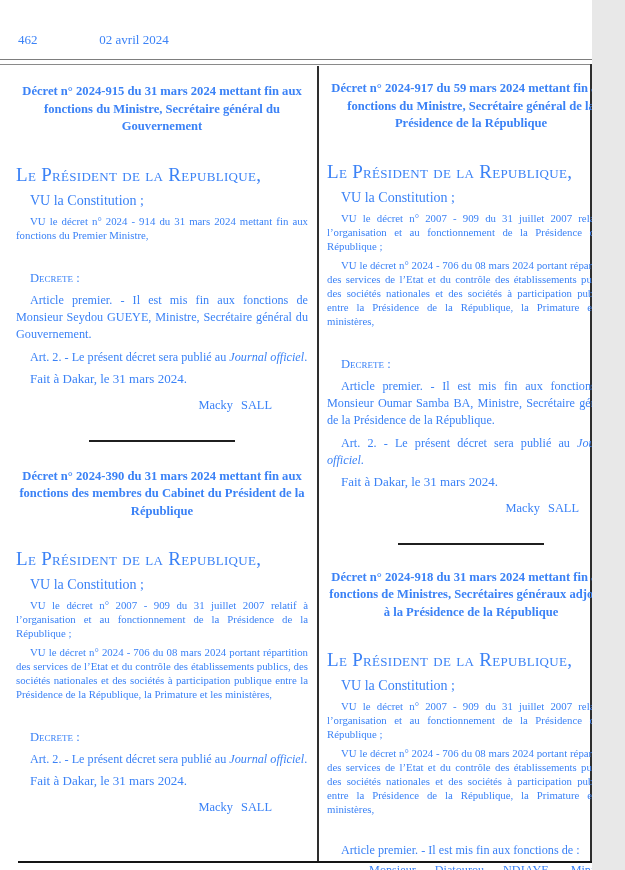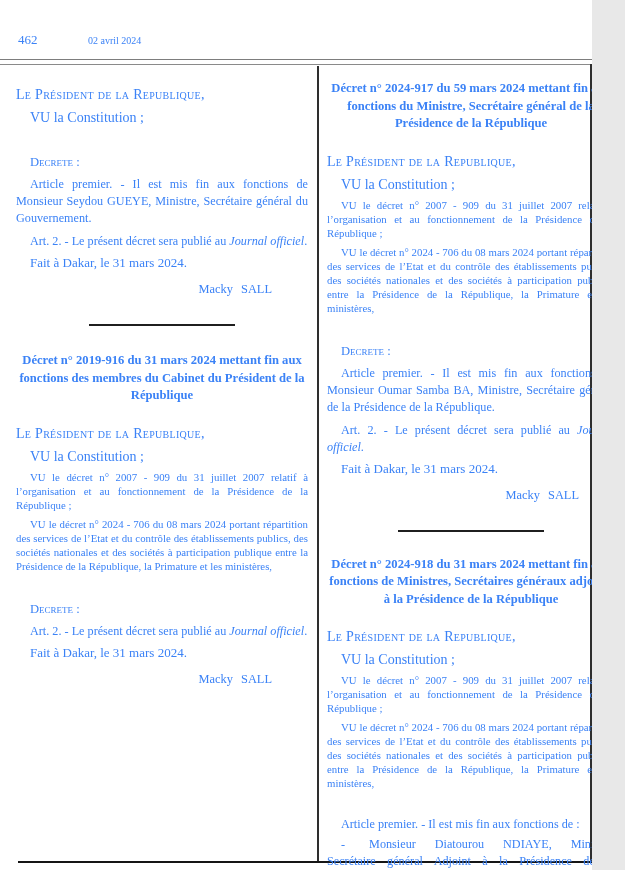--- a/index.html
+++ b/index.html
@@ -12,21 +12,21 @@
     overflow:hidden;
   }
   
   .hdr{
     position:absolute;top:32px;left:18px;right:16px;
     display:flex;align-items:baseline;
     font-size:13.5px;
   }
   .hdr .pnum{width:70px;text-align:left;font-size:13px;}
   .hdr .jtitle{flex:1;text-align:center;letter-spacing:-0.2px;font-size:13.5px;}
-  .hdr .jdate{width:92px;text-align:left;font-size:10px;}
+  .hdr .jdate{width:92px;text-align:center;font-size:13px;}
   .rule-double{
     position:absolute;top:59px;left:0;right:0;height:4px;
     border-top:1.5px solid #7d7d7d;border-bottom:1.5px solid #8a8a8a;
   }
   .col-divider{position:absolute;top:66px;bottom:8px;left:317px;width:1.5px;background:#2e2e2e;}
   .page-right-border{position:absolute;top:64px;bottom:8px;right:0;width:2px;background:#2e2e2e;}
   .rule-bottom{position:absolute;top:861px;left:18px;right:0;height:2px;background:#151515;}
 
   
   .col{position:absolute;top:66px;}
@@ -37,22 +37,22 @@
   p{margin:0;}
   .d-title{
     font-weight:bold;text-align:center;
     font-size:12.6px;line-height:17.5px;
     margin:0 2px;
   }
   .mt-title1{margin-top:17px;}
   .mt-title2{margin-top:26px;}
   .opener{
     font-variant:small-caps;
-    font-size:14px;letter-spacing:0.3px;
-    margin-top:21px;
+    font-size:19px;letter-spacing:0.3px;
+    margin-top:28px;
   }
   .vu-short{font-size:14px;text-indent:14px;margin-top:7px;}
   .visa{
     font-size:10.8px;line-height:14px;
     text-align:justify;text-indent:14px;margin-top:5px;
   }
   .decrete{
     font-variant:small-caps;
     font-size:12.6px;text-indent:14px;
     margin-top:29px;
@@ -86,33 +86,35 @@
     <span class="jdate">02 avril 2024</span>
   </div>
   <div class="rule-double"></div>
   <div class="col-divider"></div>
   <div class="page-right-border"></div>
   <div class="rule-bottom"></div>
 
   <div class="col col-left">
 
     <section>
+      <p class="d-title mt-title1">Décret n° 2024-915 du 31 mars 2024 mettant fin aux fonctions du Ministre, Secrétaire général du Gouvernement</p>
       <p class="opener">Le Président de la Republique,</p>
       <p class="vu-short">VU la Constitution ;</p>
+      <p class="visa">VU le décret n° 2024 - 914 du 31 mars 2024 mettant fin aux fonctions du Premier Ministre,</p>
       <p class="decrete">Decrete :</p>
       <p class="article">Article premier. - Il est mis fin aux fonctions de Monsieur Seydou GUEYE, Ministre, Secrétaire général du Gouvernement.</p>
       <p class="article"><span>Art. 2. - Le présent décret sera publié au </span><span class="jo">Journal officiel</span><span>.</span></p>
       <p class="fait">Fait à Dakar, le 31 mars 2024.</p>
       <p class="signature">Macky SALL</p>
     </section>
 
     <div class="sep"></div>
 
     <section>
-      <p class="d-title mt-title2">Décret n° 2019-916 du 31 mars 2024 mettant fin aux fonctions des membres du Cabinet du Président de la République</p>
+      <p class="d-title mt-title2">Décret n° 2024-390 du 31 mars 2024 mettant fin aux fonctions des membres du Cabinet du Président de la République</p>
       <p class="opener">Le Président de la Republique,</p>
       <p class="vu-short">VU la Constitution ;</p>
       <p class="visa">VU le décret n° 2007 - 909 du 31 juillet 2007 relatif à l’organisation et au fonctionnement de la Présidence de la République ;</p>
       <p class="visa">VU le décret n° 2024 - 706 du 08 mars 2024 portant répartition des services de l’Etat et du contrôle des établissements publics, des sociétés nationales et des sociétés à participation publique entre la Présidence de la République, la Primature et les ministères,</p>
       <p class="decrete">Decrete :</p>
       <p class="article"><span>Art. 2. - Le présent décret sera publié au </span><span class="jo">Journal officiel</span><span>.</span></p>
       <p class="fait">Fait à Dakar, le 31 mars 2024.</p>
       <p class="signature">Macky SALL</p>
     </section>
   </div>

